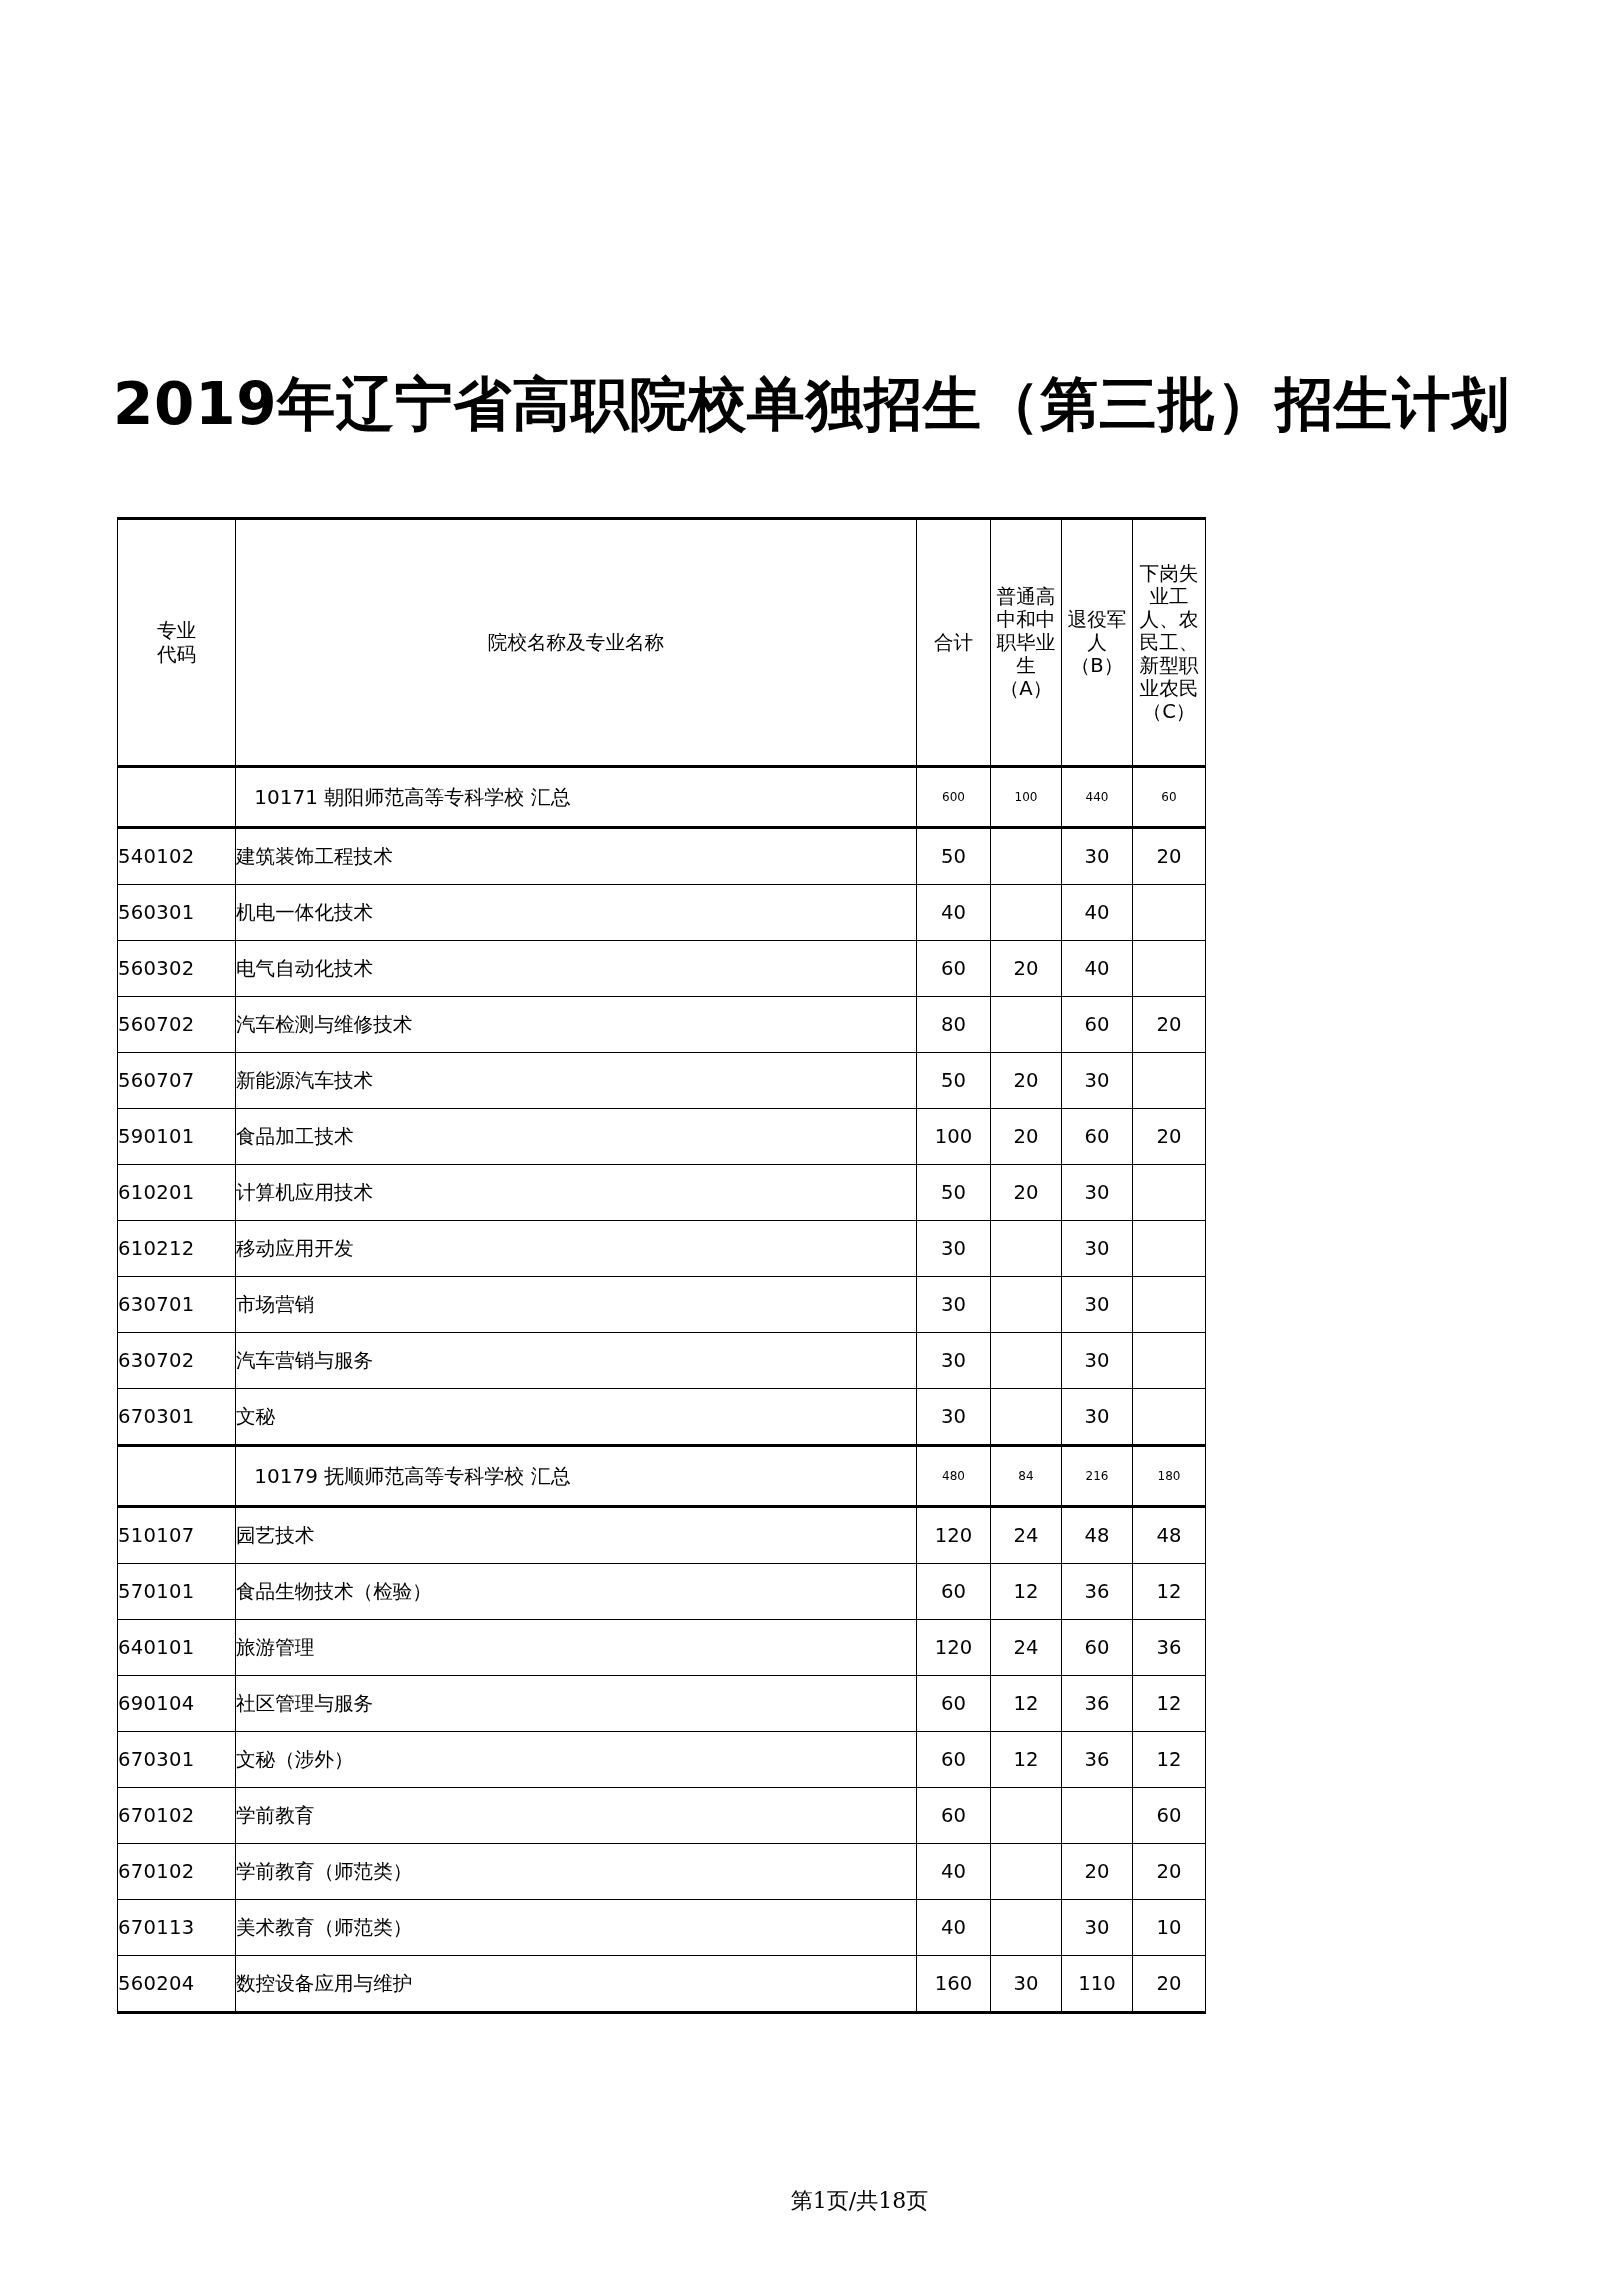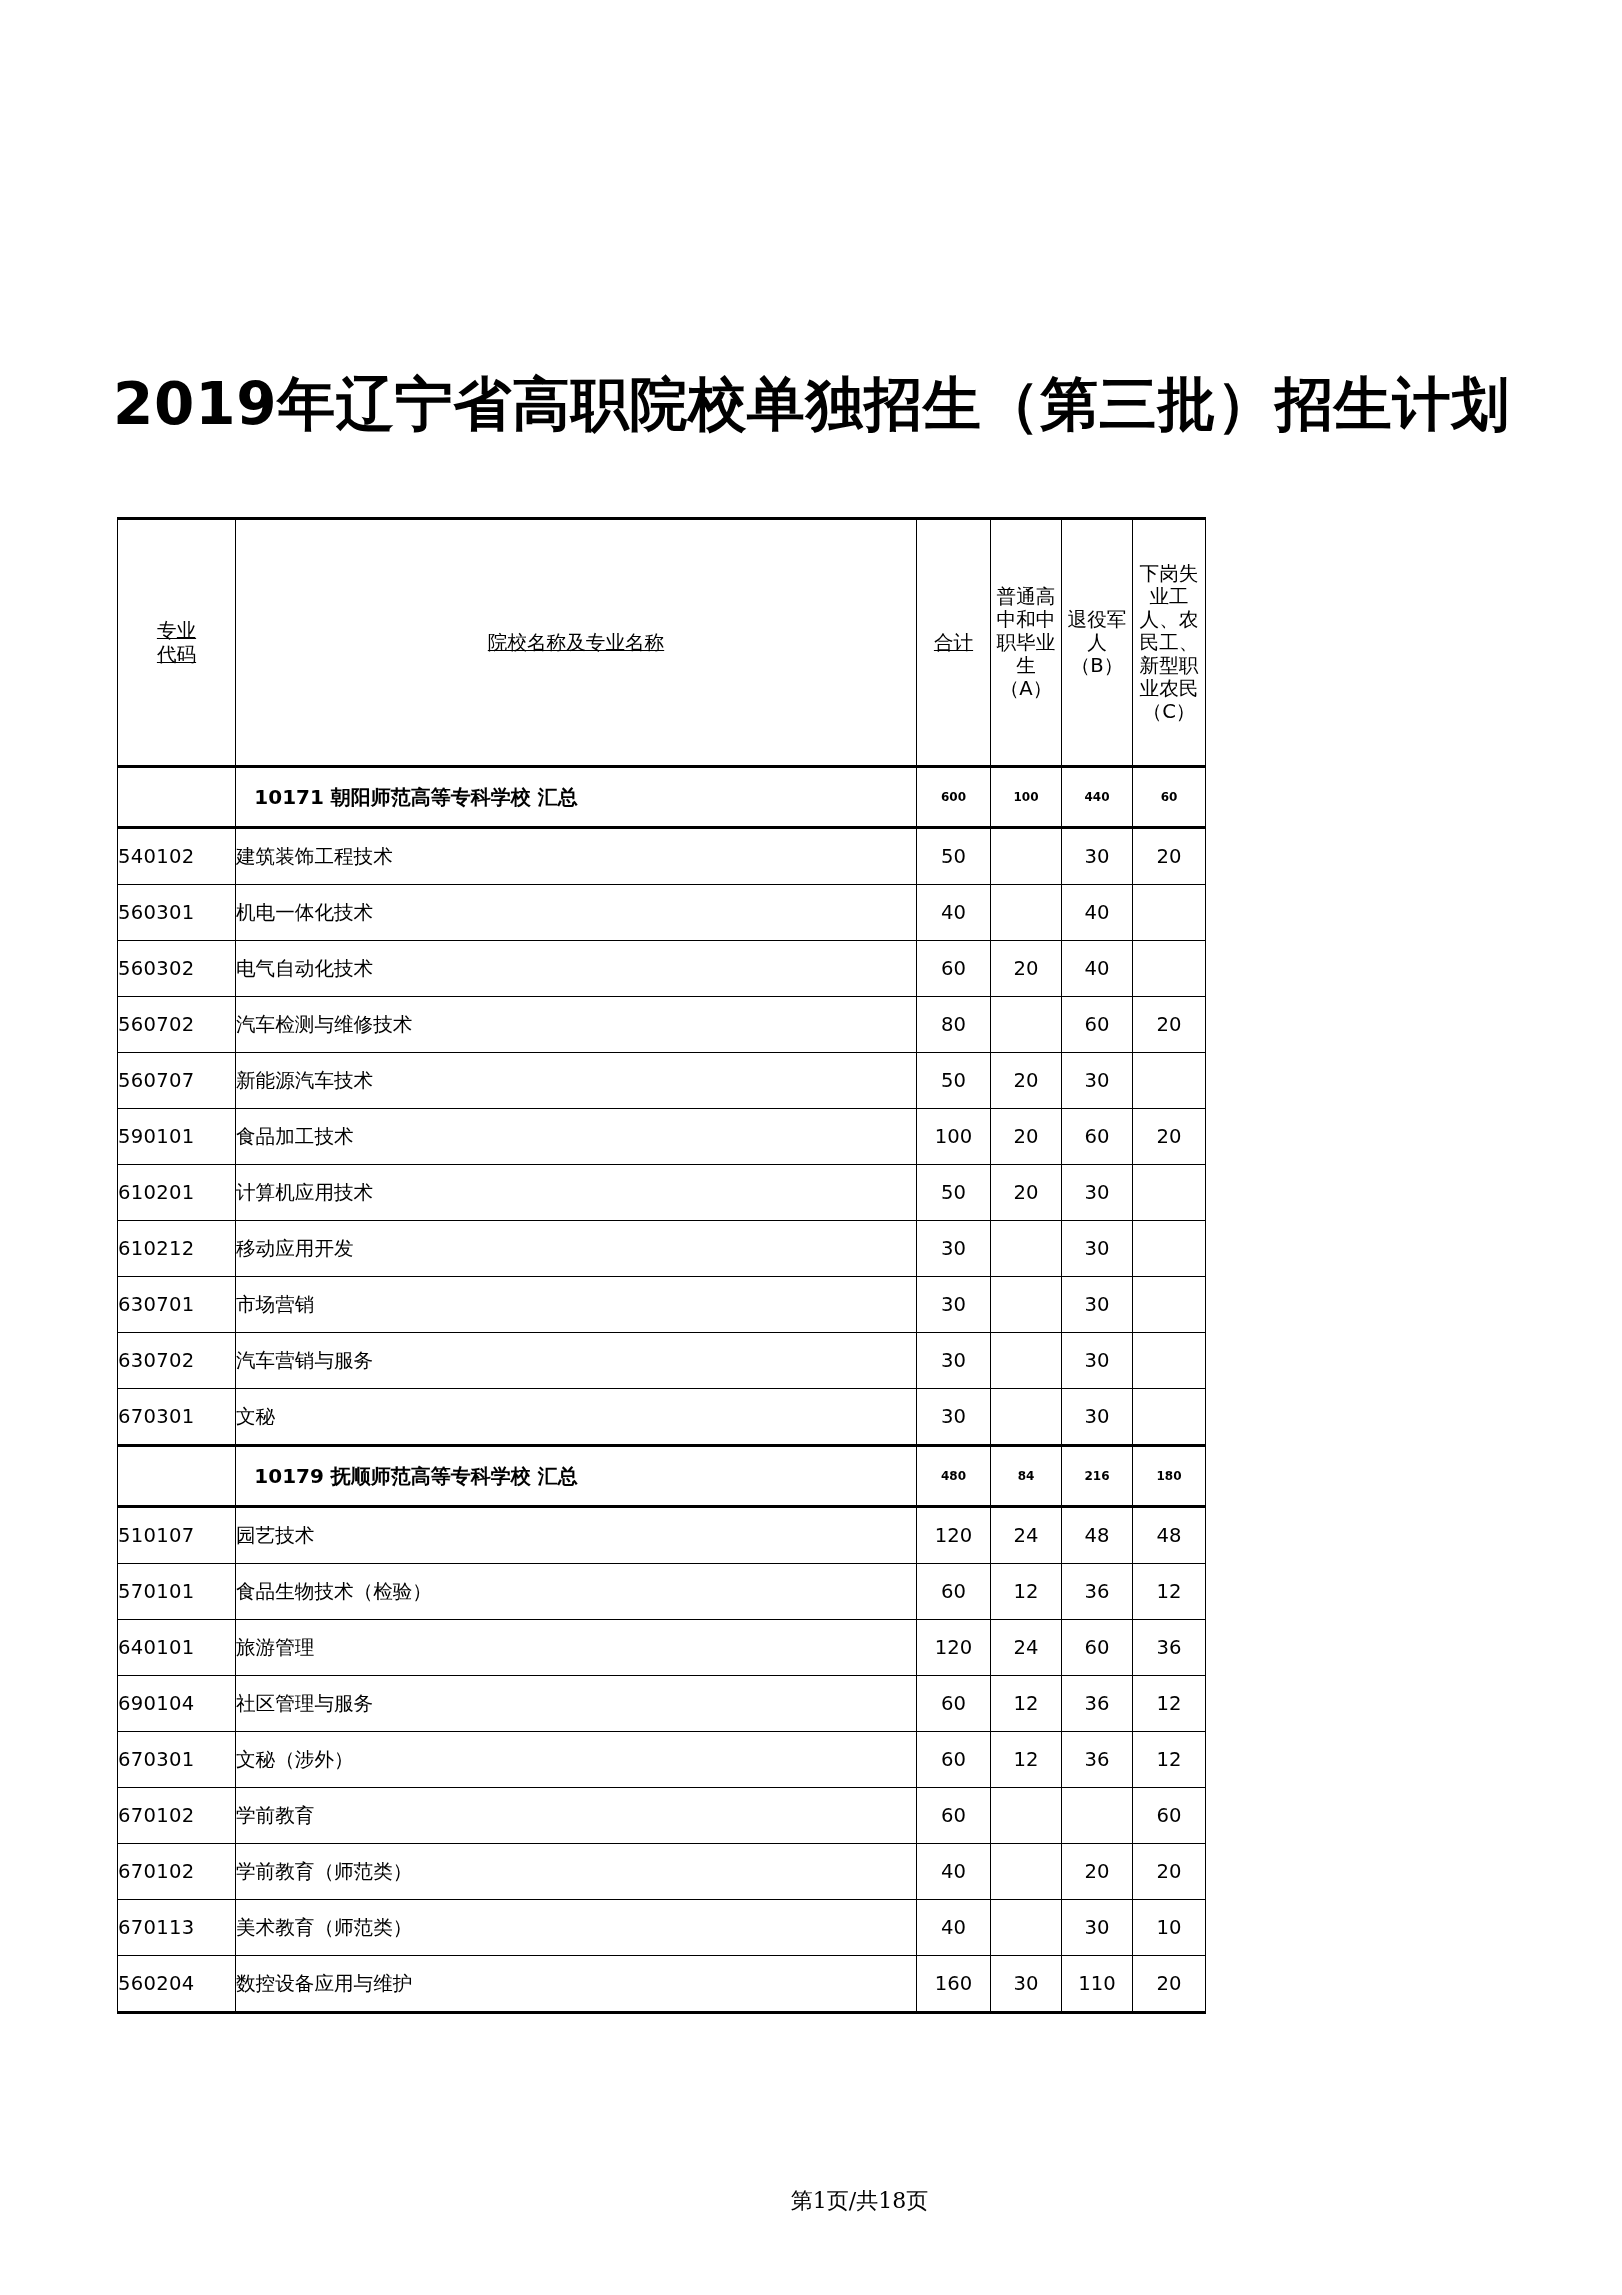--- a/index.html
+++ b/index.html
@@ -70,21 +70,20 @@
   tr.header-row th {
     border-top: 3.3px solid #000;
     border-bottom: 3.3px solid #000;
     height: 245px;
     text-align: center;
     font-size: 19.6px;
     line-height: 1.15;
   }
   th.h-code, th.h-name, th.h-total {
     font-size: 19.6px;
-    text-decoration: underline;
   }
   .vert-head {
     display: block;
     width: 100%;
     text-align: center;
     line-height: 1.18;
     word-break: break-all;
     padding: 0 3.9px;
     box-sizing: border-box;
   }
@@ -105,21 +104,21 @@
     font-size: 19.6px;
   }
   td.num {
     text-align: center;
     font-size: 19.6px;
   }
 
   
   tr.summary-row td {
     height: 58px;
-    font-weight: bold;
+    font-weight: normal;
     border-top: 3.3px solid #000;
     border-bottom: 3.3px solid #000;
   }
   tr.summary-row td.name {
     padding-left: 18.3px;
     font-size: 20px;
   }
   tr.summary-row td.num {
     font-size: 12px;
   }

